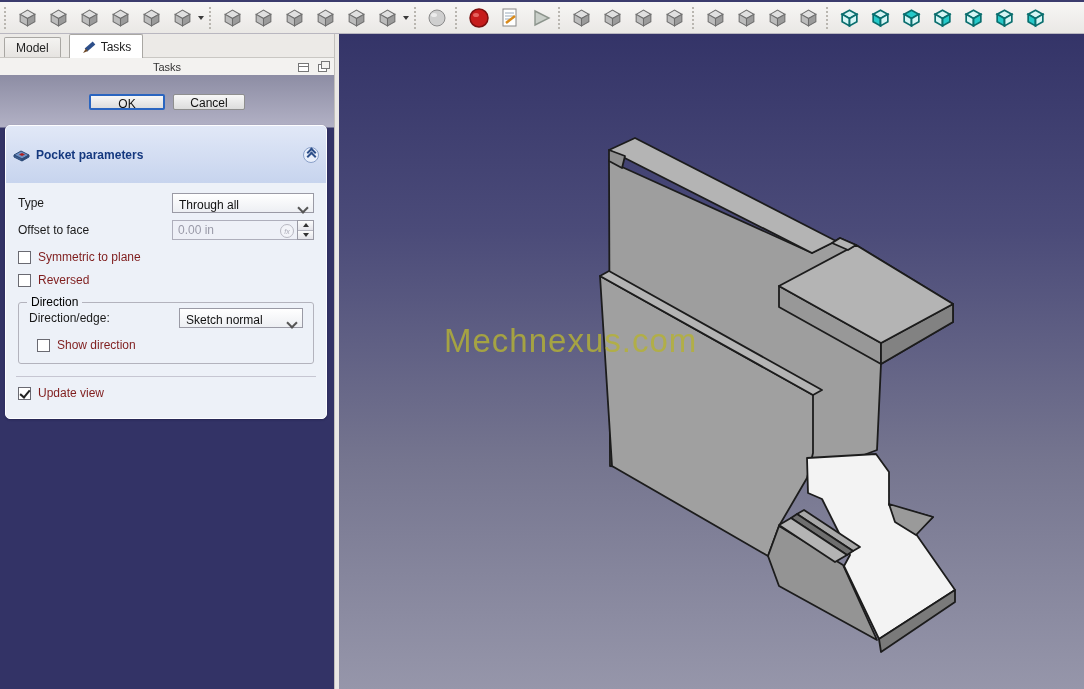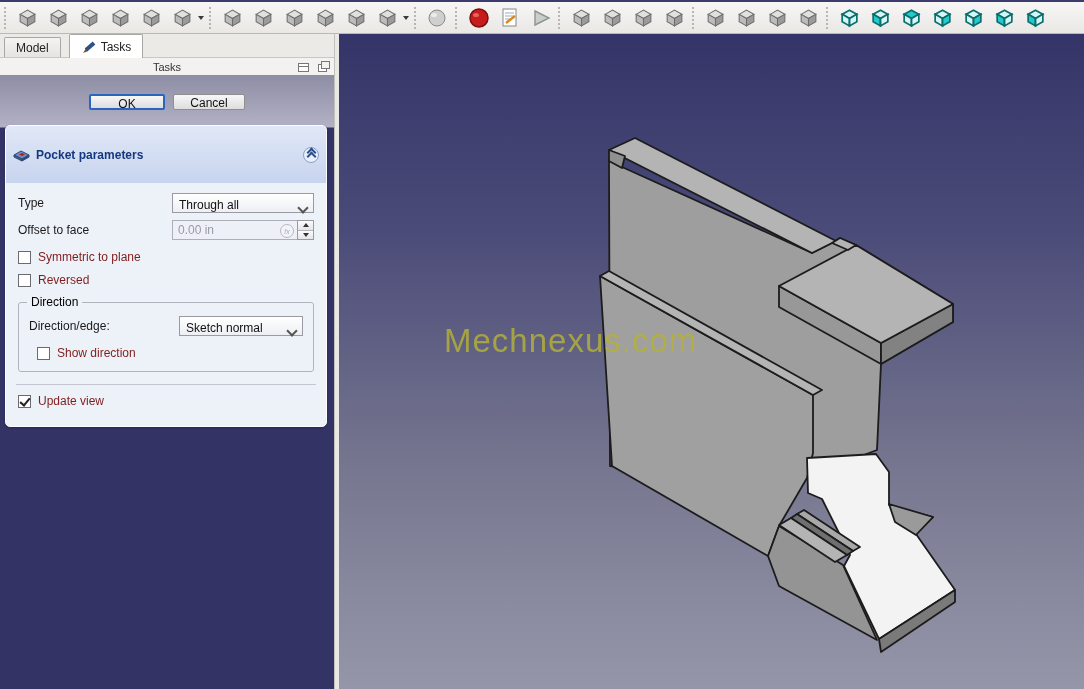--- a/index.html
+++ b/index.html
@@ -75,21 +75,21 @@
   .spin-up{border-bottom:1px solid #b4b4bf;}
   .tri-up{width:0;height:0;border-left:3px solid transparent;border-right:3px solid transparent;
           border-bottom:4px solid #333;}
   .tri-dn{width:0;height:0;border-left:3px solid transparent;border-right:3px solid transparent;
           border-top:4px solid #333;}
   .checkbox-row{display:flex;align-items:center;gap:7px;margin:9px 0;font-size:12px;color:#7f1d1d;}
   .cb{width:13px;height:13px;box-sizing:border-box;border:1px solid #6a6a72;background:#fff;
       position:relative;flex:0 0 auto;}
   .cb.checked::after{content:"";position:absolute;left:3px;top:0;width:4px;height:8px;
       border-right:2px solid #222;border-bottom:2px solid #222;transform:rotate(40deg);}
-  .groupbox{border:1px solid #b3b3bd;border-radius:3px;margin:15px 0 0;padding:12px 10px 2px;
+  .groupbox{border:1px solid #b3b3bd;border-radius:3px;margin:15px 0 0;padding:4px 10px 2px;
             position:relative;}
   .groupbox-title{position:absolute;top:-8px;left:8px;background:#edf1f8;padding:0 4px;font-size:12px;}
   .separator{border-top:1px solid #c6c6d2;margin:12px -2px 4px;}
   .indent{margin-left:8px;}
   
   .splitter{position:absolute;left:334px;top:34px;width:5px;bottom:0;background:#eae8e5;
             border-left:1px solid #c2c0bc;}
   .viewport{position:absolute;left:339px;top:34px;right:0;bottom:0;
             background:linear-gradient(180deg,#343468 0%,#4b4b79 30%,#75758f 65%,#9696aa 100%);}
   .viewport svg.model{position:absolute;left:0;top:0;}

